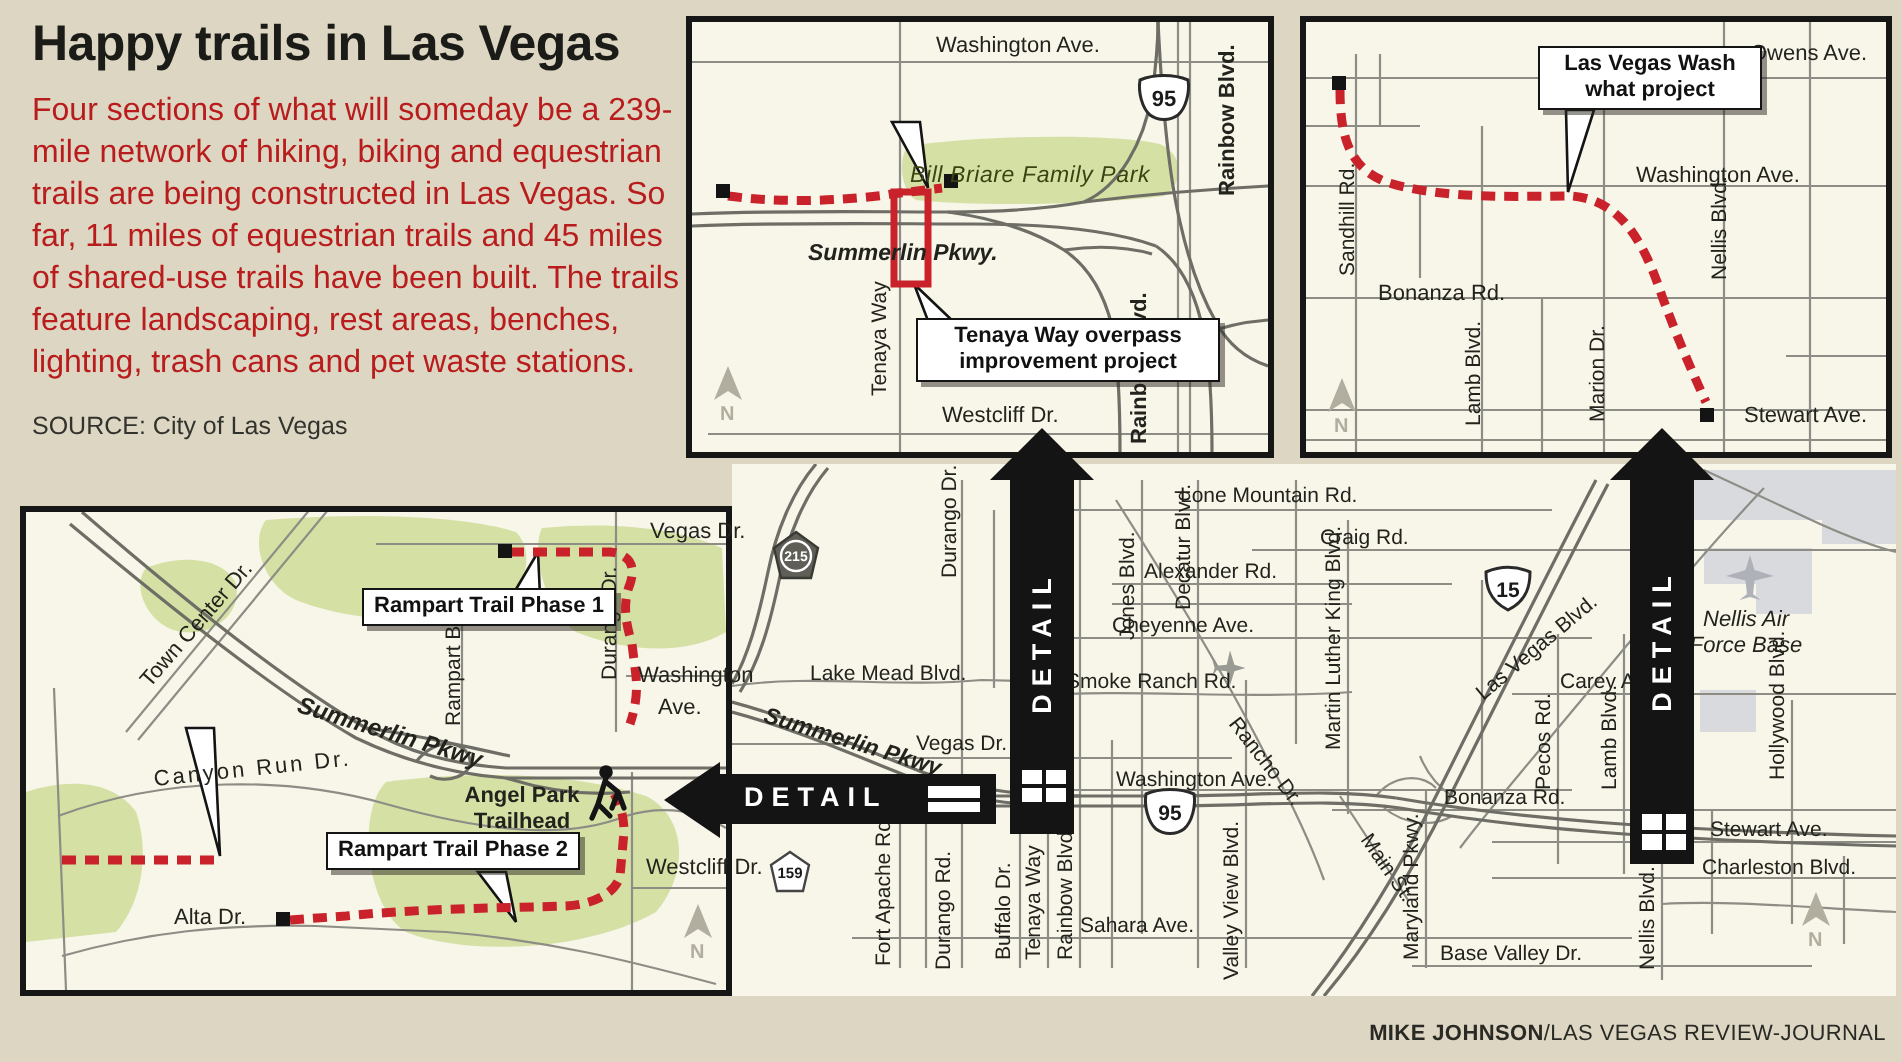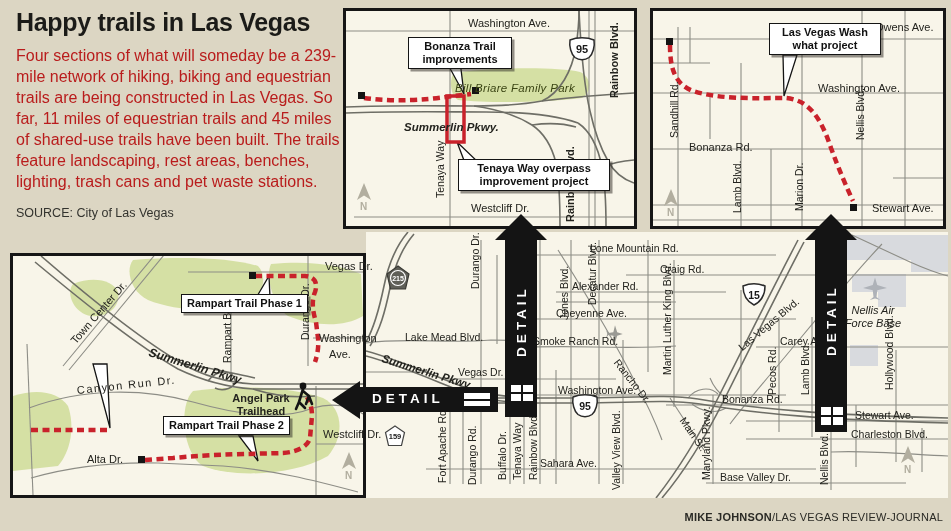--- a/index.html
+++ b/index.html
@@ -172,21 +172,20 @@
       <text x="4" y="27" font-size="10" font-weight="bold" fill="var(--compass-gray)">N</text>
     </g>
   </svg>
   <span class="lbl" style="left:122px;top:6px;">Washington Ave.</span>
   <span class="lbl b v" style="left:275px;top:74px;">Rainbow Blvd.</span>
   <span class="lbl i" style="left:109px;top:71px;color:#3a4413;font-size:11.5px;letter-spacing:.3px;">Bill Briare Family Park</span>
   <span class="lbl b i" style="left:10px;top:110px;font-size:11.5px;margin-left:48px;">Summerlin Pkwy.</span>
   <span class="lbl sm v" style="left:101px;top:174px;">Tenaya Way</span>
   <span class="lbl" style="left:125px;top:191px;">Westcliff Dr.</span>
   <span class="lbl b v" style="left:231px;top:198px;">Rainbow Blvd.</span>
-  <div class="callout" style="left:62px;top:26px;width:92px;white-space:normal;">Bonanza Trail improvements</div>
   <div class="callout" style="left:112px;top:148px;width:140px;white-space:normal;">Tenaya Way overpass improvement project</div>
 </div>
 
 <div class="panel" style="left:650px;top:8px;width:296px;height:221px;">
   <svg width="290" height="215" viewBox="0 0 290 215">
     <path class="rd" d="M25,16 V215 M88,52 V215 M149,28 V215 M209,0 V215 M252,0 V215 M57,82 V128 M37,16 V52 M118,138 V215"></path>
     <path class="rd" d="M0,28 H290 M0,82 H290 M0,138 H290 M0,194 H290 M0,209 H290 M0,52 H57 M240,167 H290"></path>
     <polygon class="ptr" points="130,44 144,44 131,85"></polygon>
     <path class="trail" d="M17,34 C17,58 22,73 40,80 C68,89 108,87 133,87 C156,89 168,107 178,137 C186,159 194,177 200,190"></path>
     <rect class="mark" x="13" y="27" width="7" height="7"></rect>

